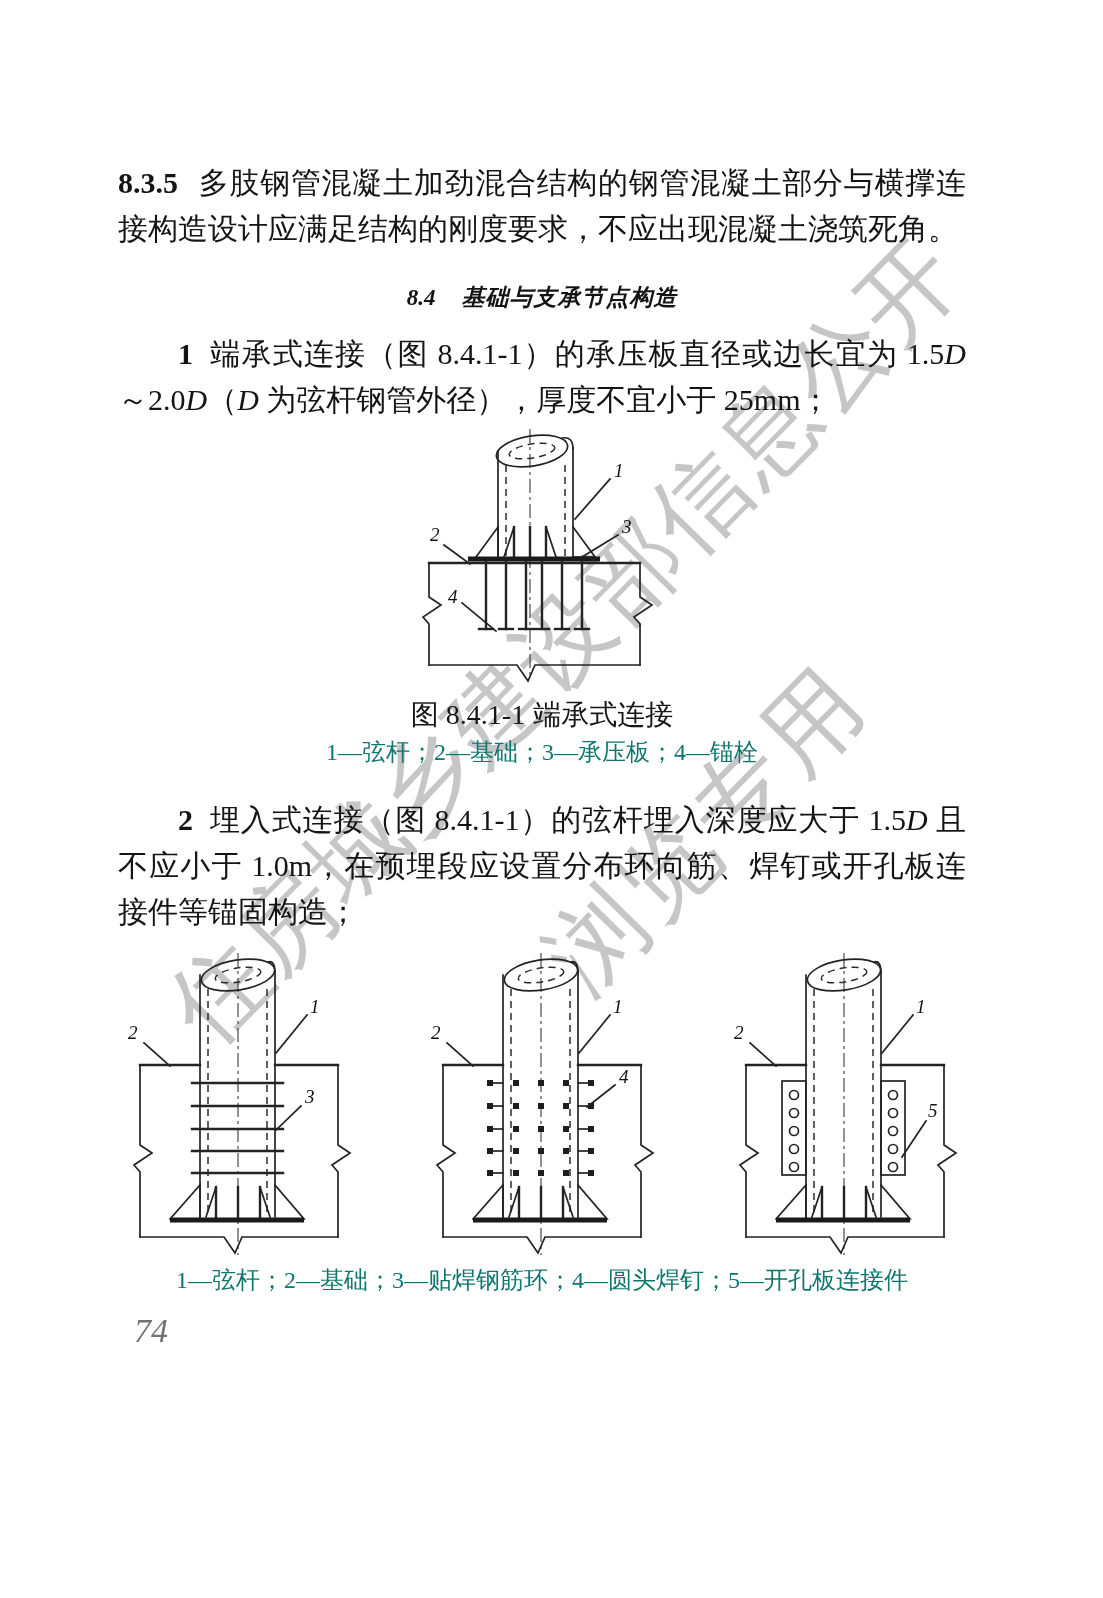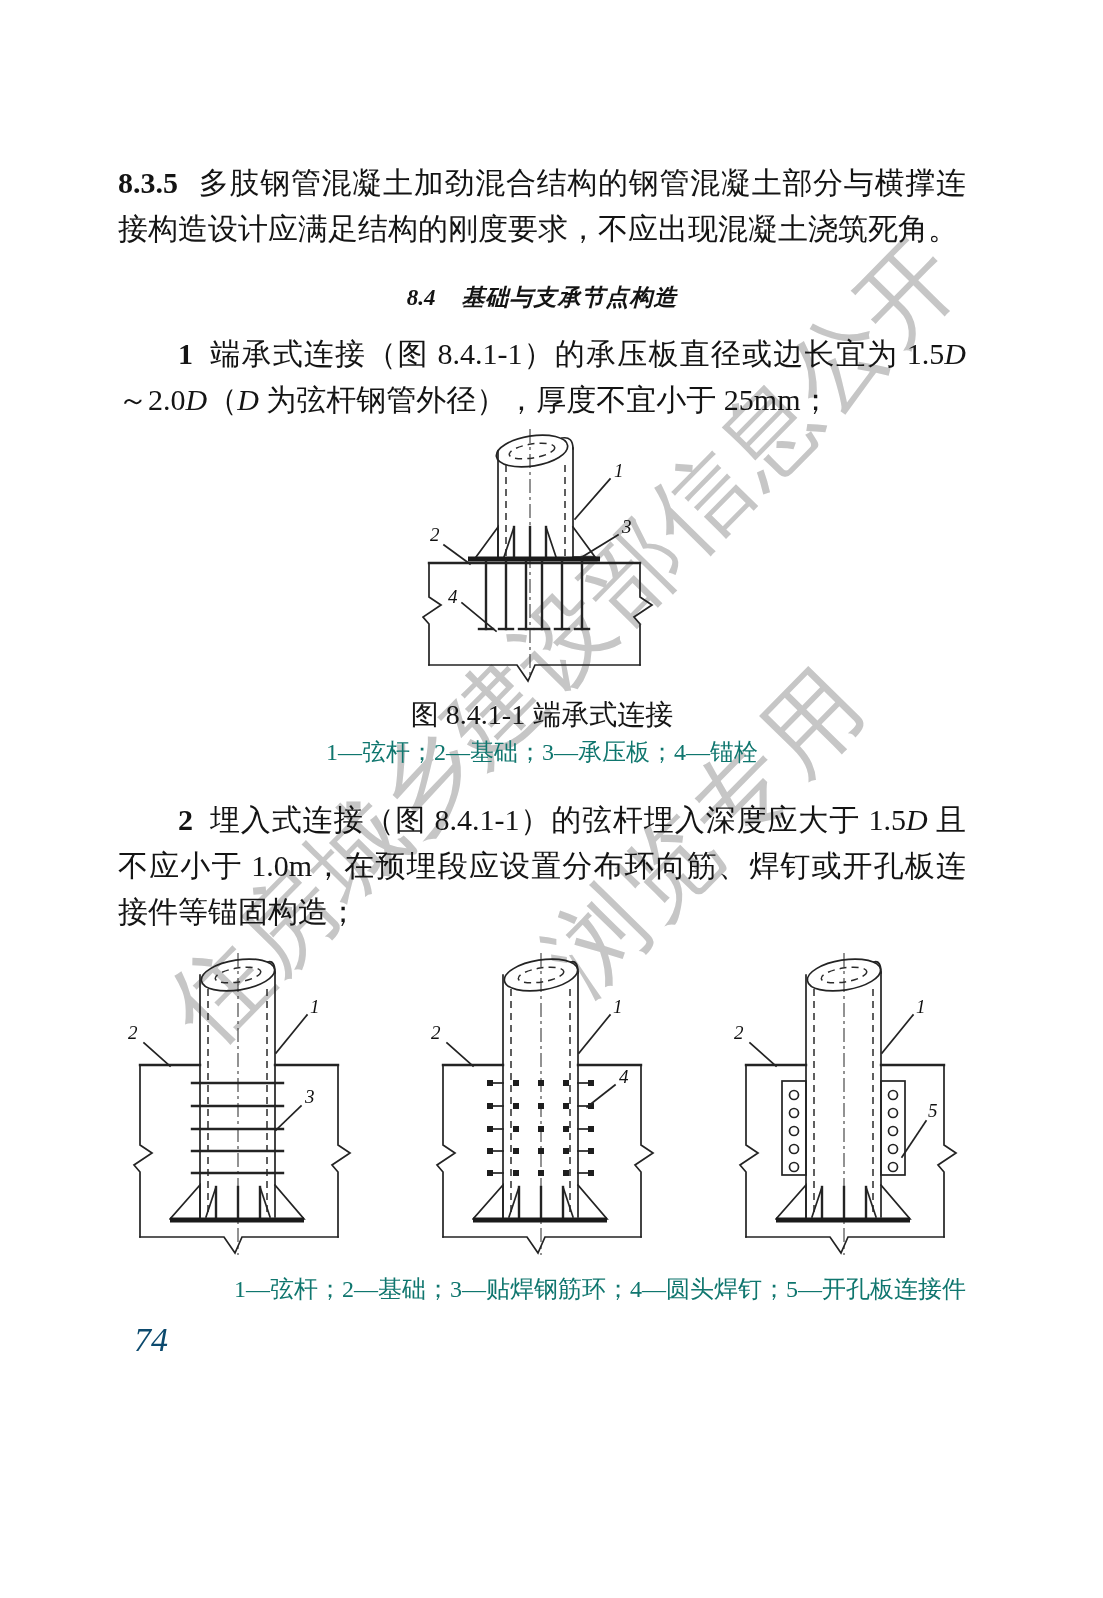--- a/index.html
+++ b/index.html
@@ -34,24 +34,24 @@
   .figrow1{display:flex;justify-content:center;margin-top:4px;}
   .figrow2{display:flex;justify-content:space-between;padding:0 6px;margin-top:14px;}
   .cap{
     text-align:center;font-size:28px;line-height:36px;margin-top:12px;color:#161616;
   }
   .cap .caplabel{margin-right:8px;}
   .cap2{margin-top:8px;}
   .leg{
     text-align:center;font-size:24px;line-height:30px;margin-top:4px;color:#0f766e;
   }
-  .leg2{margin-top:13px;text-align:right;}
+  .leg2{margin-top:4px;}
   .pagenum{
     margin-top:16px;margin-left:16px;font-size:34px;font-style:italic;
-    color:#0c4a6e;line-height:40px;
+    color:#737373;line-height:40px;
   }
   
   svg .ln{stroke:#232323;stroke-width:1.7;fill:none;stroke-linecap:square;}
   svg .md{stroke:#232323;stroke-width:2.4;fill:none;stroke-linecap:square;}
   svg .thk{stroke:#1a1a1a;stroke-width:5;fill:none;}
   svg .dash{stroke:#2b2b2b;stroke-width:1.5;fill:none;stroke-dasharray:7 5;}
   svg .cl{stroke:#3a3a3a;stroke-width:1.1;fill:none;stroke-dasharray:14 4 3 4;}
   svg .fillb{fill:#1e1e1e;stroke:none;}
   svg .lbl{font:italic 19px "Liberation Serif","DejaVu Serif",serif;fill:#111;}
 </style>

